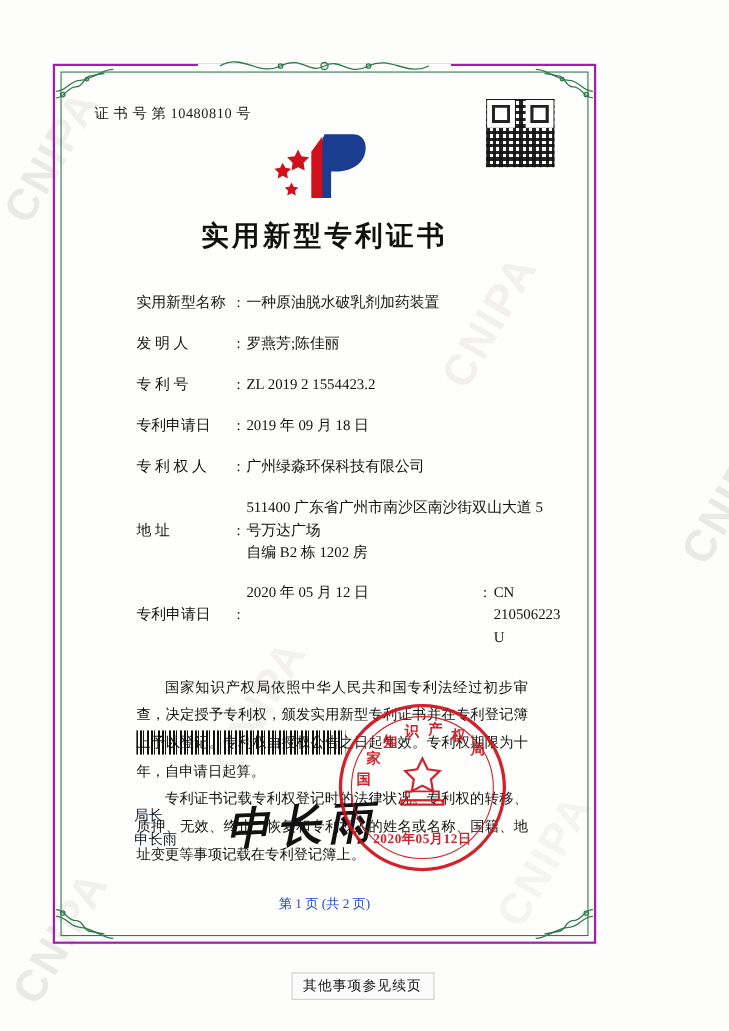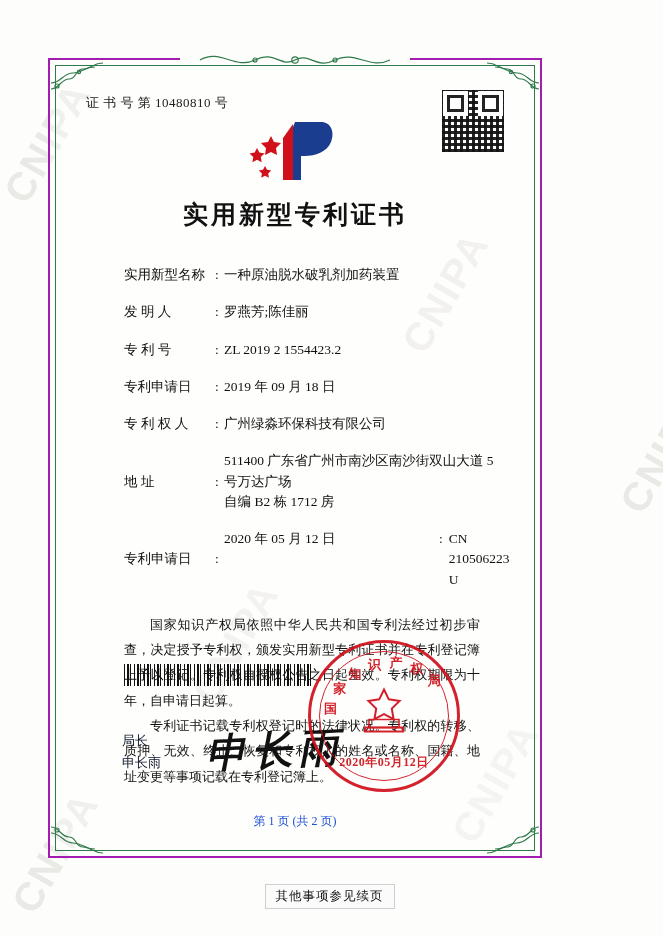--- a/index.html
+++ b/index.html
@@ -387,21 +387,21 @@
           <div class="flabel">专 利 权 人</div>
           <div class="fsep">:</div>
           <div class="fval">广州绿淼环保科技有限公司</div>
         </div>
 
         <div class="frow">
           <div class="flabel">地 址</div>
           <div class="fsep">:</div>
           <div class="fval">
             <span>511400 广东省广州市南沙区南沙街双山大道 5 号万达广场</span>
-            <span class="sub">自编 B2 栋 1712 房</span>
+            <span class="sub">自编 B2 栋 1202 房</span>
           </div>
         </div>
 
         <div class="frow two-col pubrow">
           <div class="flabel">专利申请日</div>
           <div class="fsep">:</div>
           <div class="fval">
             <span class="col1">2020 年 05 月 12 日</span>
             <span class="lbl2">:</span>
             <span>CN 210506223 U</span>

